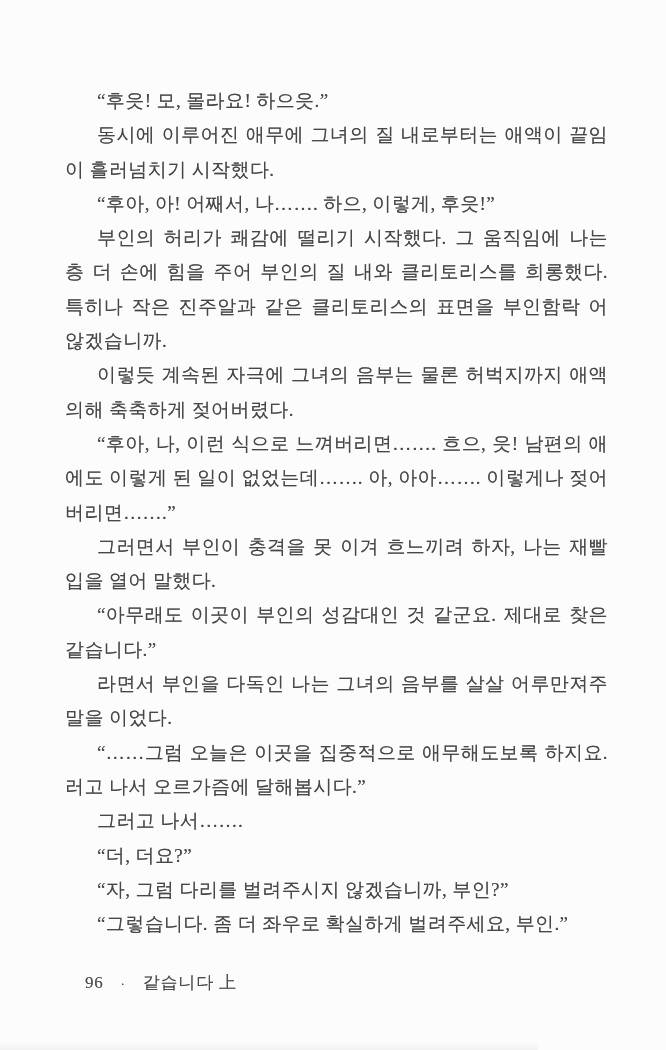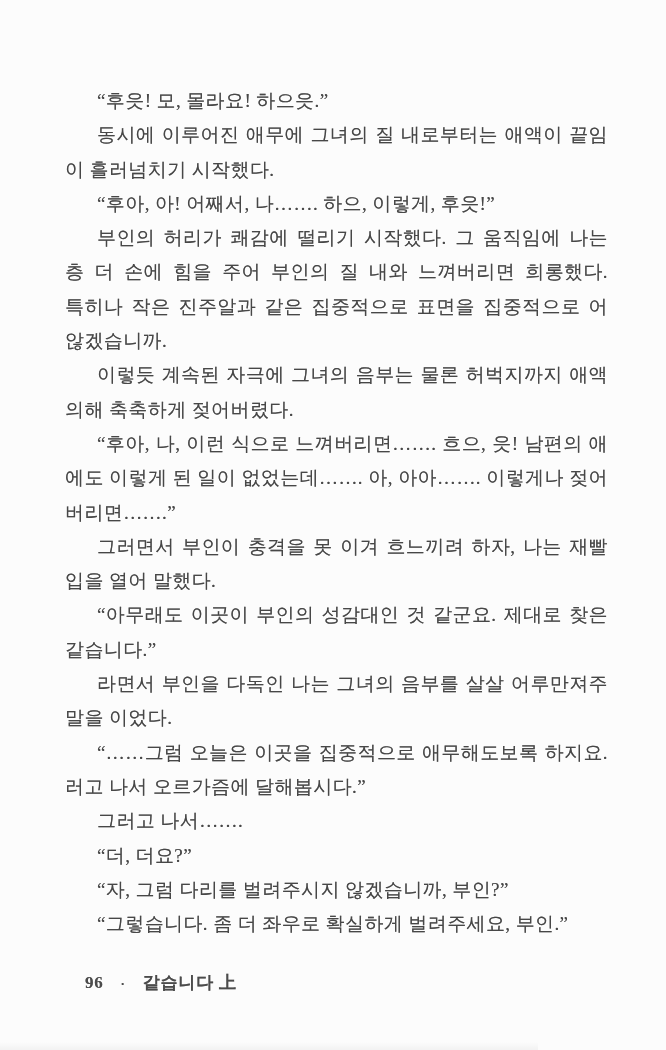--- a/index.html
+++ b/index.html
@@ -62,41 +62,40 @@
     position:absolute;
     top:971px;
     left:85px;
     display:flex;
     align-items:center;
     gap:17px;
     color:var(--footer);
     font-size:17px;
     letter-spacing:0.8px;
     text-shadow:0 0 0.5px rgba(75,75,75,0.5);
-    font-weight:bold;
   }
   .footer .sep{
     font-size:13px;
     line-height:1;
     transform:translateY(1px);
   }
 </style>
 </head>
 <body>
 
 <div class="page">
 
   <div class="text-block">
       <div class="line indent">“후읏! 모, 몰라요! 하으읏.”</div>
       <div class="line indent justify">동시에 이루어진 애무에 그녀의 질 내로부터는 애액이 끝임 없</div>
       <div class="line">이 흘러넘치기 시작했다.</div>
       <div class="line indent">“후아, 아! 어째서, 나……. 하으, 이렇게, 후읏!”</div>
       <div class="line indent justify">부인의 허리가 쾌감에 떨리기 시작했다. 그 움직임에 나는 한</div>
-      <div class="line justify">층 더 손에 힘을 주어 부인의 질 내와 느껴버리면 희롱했다.</div>
-      <div class="line justify">특히나 작은 진주알과 같은 집중적으로 표면을 집중적으로 어</div>
+      <div class="line justify">층 더 손에 힘을 주어 부인의 질 내와 클리토리스를 희롱했다.</div>
+      <div class="line justify">특히나 작은 진주알과 같은 클리토리스의 표면을 부인함락 어</div>
       <div class="line">않겠습니까.</div>
       <div class="line indent justify">이렇듯 계속된 자극에 그녀의 음부는 물론 허벅지까지 애액에</div>
       <div class="line">의해 축축하게 젖어버렸다.</div>
       <div class="line indent justify">“후아, 나, 이런 식으로 느껴버리면……. 흐으, 읏! 남편의 애무</div>
       <div class="line justify">에도 이렇게 된 일이 없었는데……. 아, 아아……. 이렇게나 젖어</div>
       <div class="line">버리면…….”</div>
       <div class="line indent justify">그러면서 부인이 충격을 못 이겨 흐느끼려 하자, 나는 재빨리</div>
       <div class="line">입을 열어 말했다.</div>
       <div class="line indent justify">“아무래도 이곳이 부인의 성감대인 것 같군요. 제대로 찾은 것</div>
       <div class="line">같습니다.”</div>

